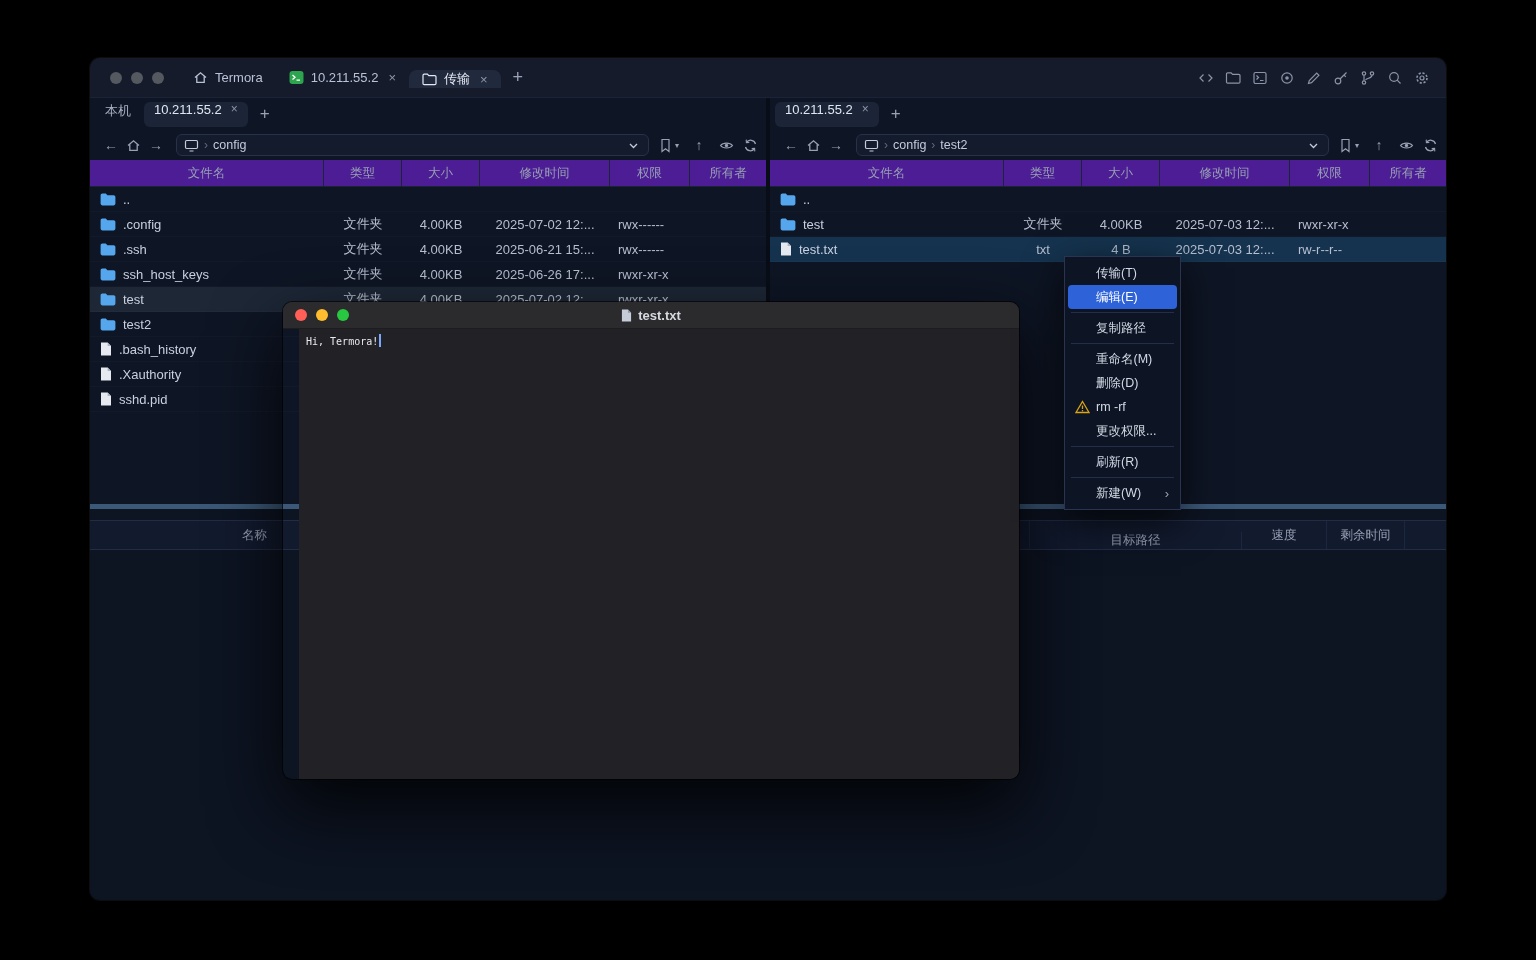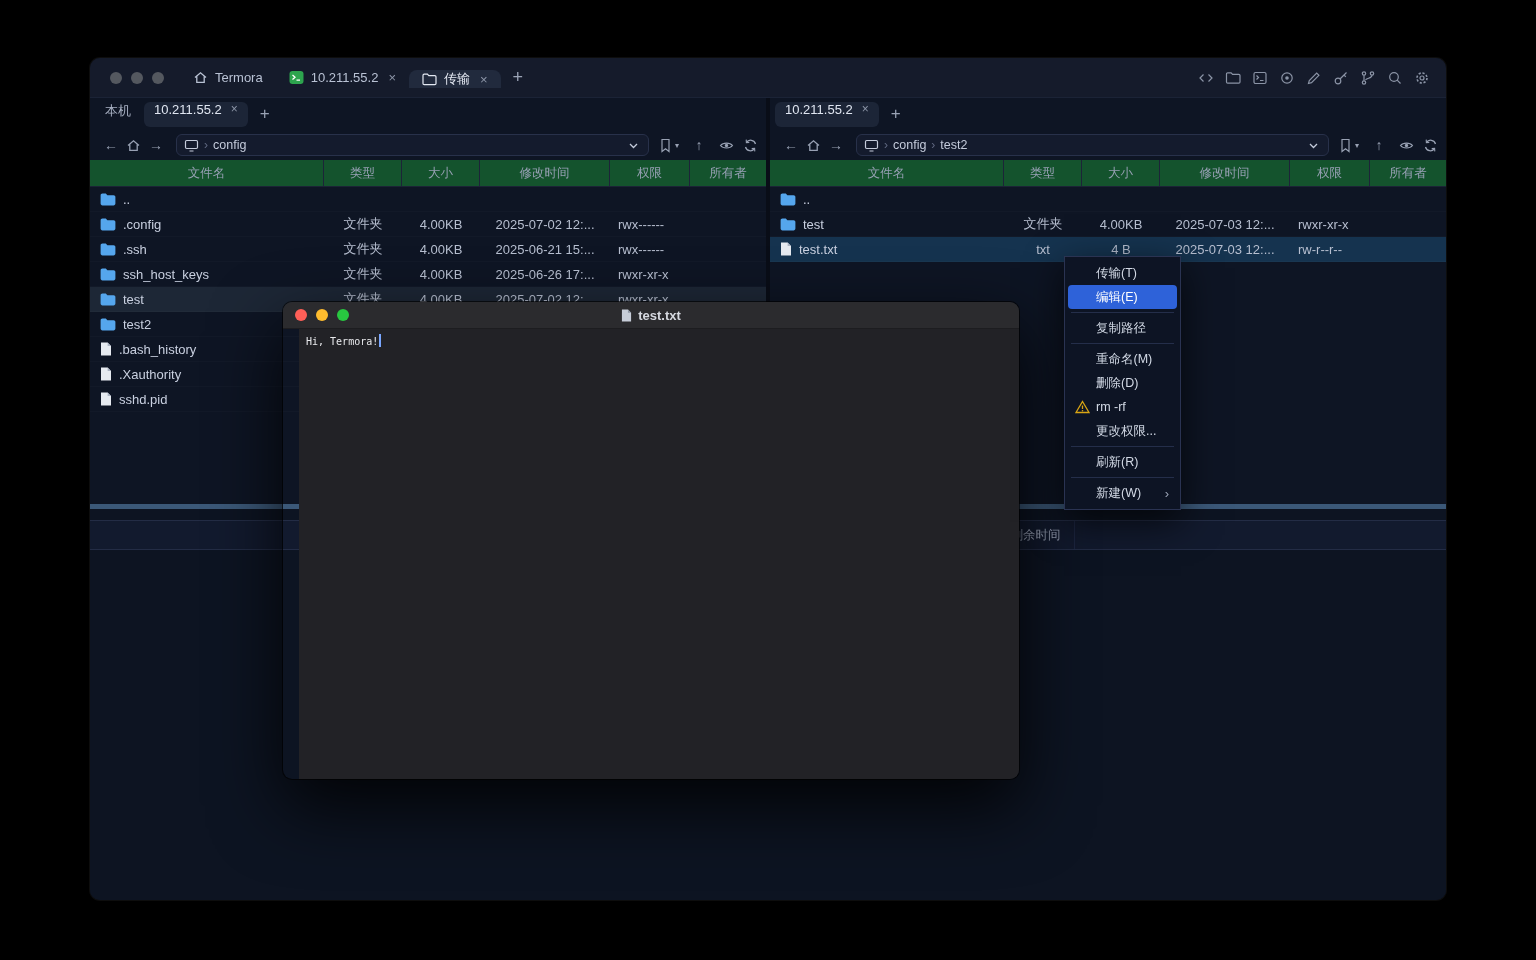--- a/index.html
+++ b/index.html
@@ -54,21 +54,21 @@
     font-size: 12.5px; color: #c4cbdb;
   }
   .crumb-sep { color: #5f6880; font-size: 12px; }
   .pathbox .flex-spacer { flex: 1; }
   .toolbtns { display: flex; align-items: center; gap: 9px; }
   .bookmark-wrap { display: flex; align-items: center; gap: 2px; }
   .dd { font-size: 8px; color: #98a1b3; }
 
   
   .ftable { flex: 1; display: flex; flex-direction: column; }
-  .fhead { flex: 0 0 27px; background: #14532d; display: flex; color: #97a0b4; font-size: 12.5px; border-bottom: 1px solid #1b2336; }
+  .fhead { flex: 0 0 27px; background: #4c1d95; display: flex; color: #97a0b4; font-size: 12.5px; border-bottom: 1px solid #1b2336; }
   .fhead .hcell { display: flex; align-items: center; justify-content: center; border-right: 1px solid #1c2438; }
   .fhead .hcell:last-child { border-right: none; }
   .c-name  { width: 234px; }
   .c-type  { width: 78px; }
   .c-size  { width: 78px; }
   .c-mtime { width: 130px; }
   .c-perms { width: 80px; }
   .c-owner { width: 76px; flex: 1; }
   .frow { flex: 0 0 25px; height: 25px; display: flex; align-items: center; color: #c9d0e0; font-size: 13px; border-bottom: 1px solid rgba(255,255,255,.02); }
   .frow .cell { display: flex; align-items: center; height: 100%; }
@@ -480,20 +480,21 @@
           <div class="cell c-owner"></div>
         </div>
       </div>
     </section>
   </div>
 
   <div class="splitter"></div>
   <div class="transfer">
     <div class="t-gap"></div>
     <div class="t-head">
+      <div class="t-cell t-name">名称</div>
       <div class="t-cell t-spacer"></div>
       <div class="t-cell t-path">目标路径</div>
       <div class="t-cell t-speed">速度</div>
       <div class="t-cell t-time">剩余时间</div>
       <div class="t-cell t-tail"></div>
     </div>
     <div class="t-body"></div>
   </div>
 </div>
 

